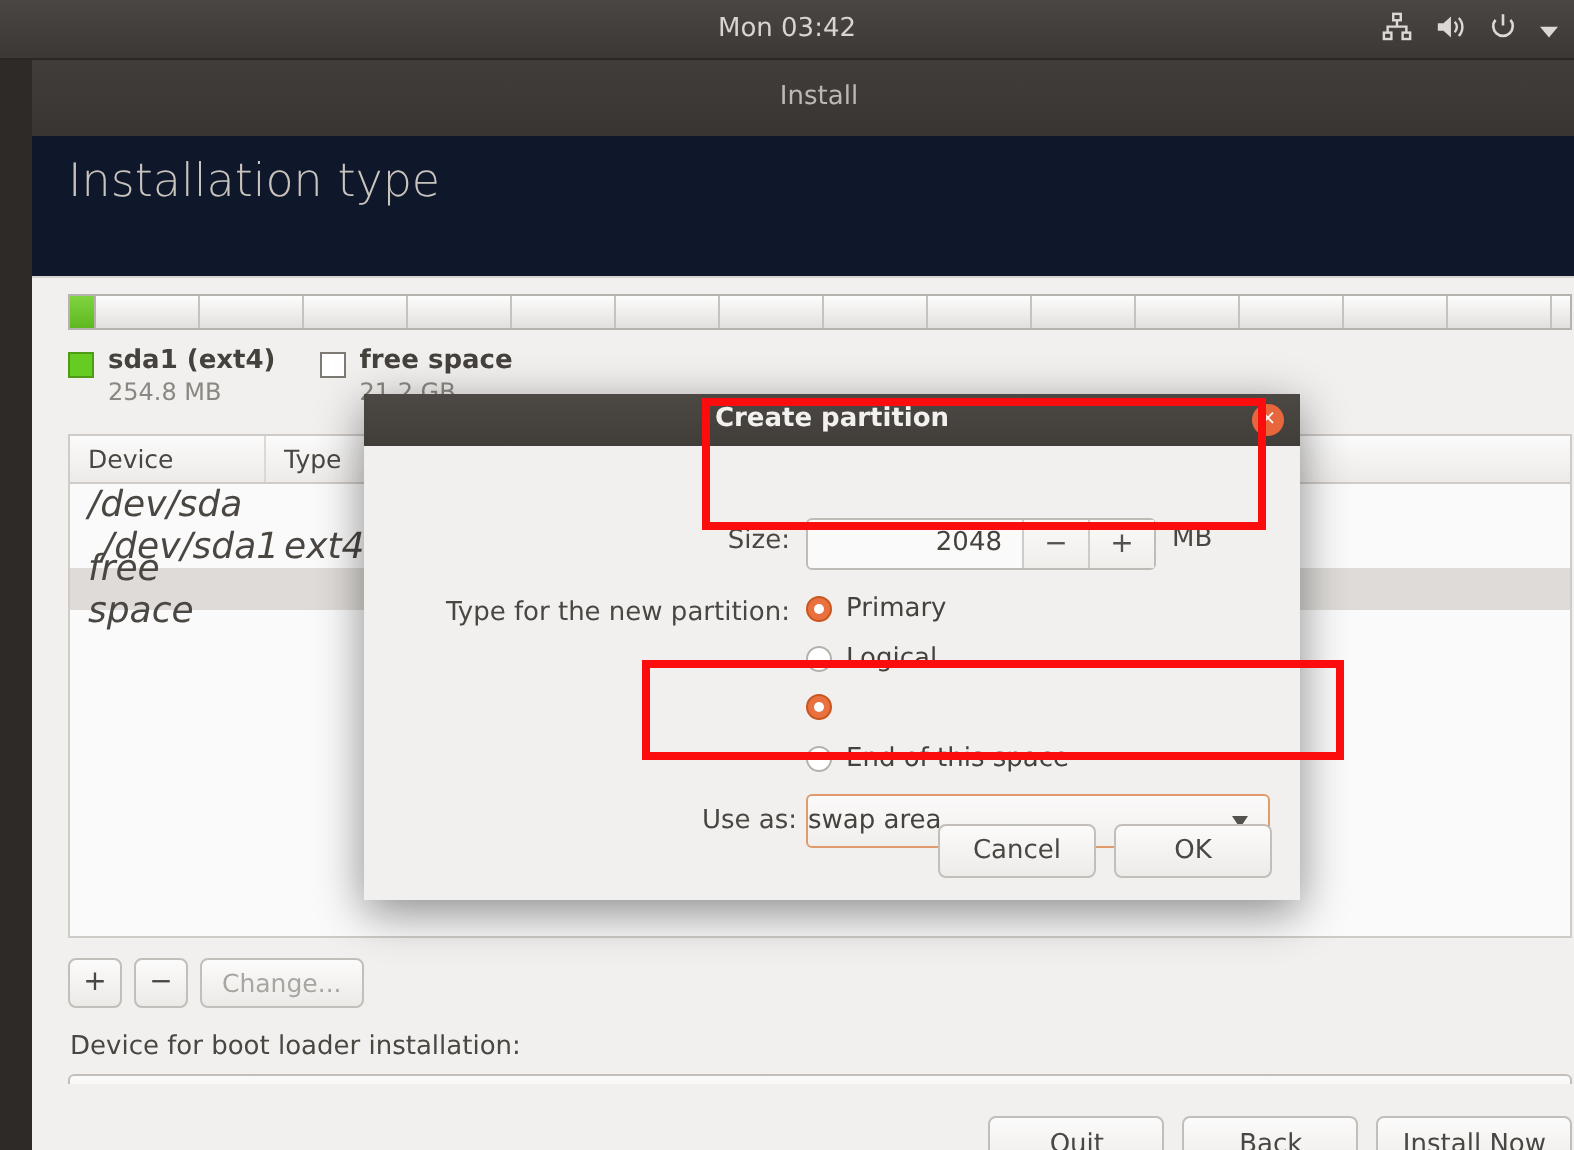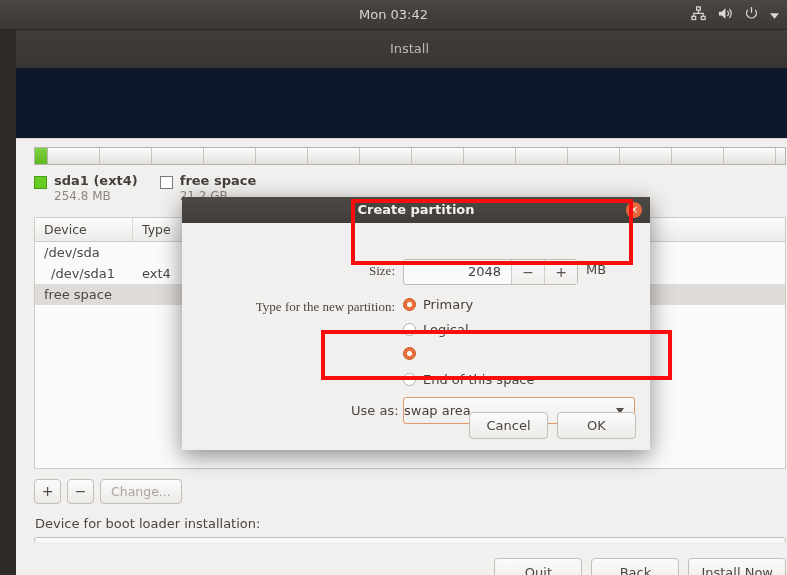--- a/index.html
+++ b/index.html
@@ -94,21 +94,21 @@
     background:linear-gradient(to bottom,#fcfbfb,#ecebe9);
     border-bottom:1px solid #cfcbc7; }
   .th {
     font-size:12.5px; color:#4a4642; line-height:23px; padding-left:9px;
     border-right:1px solid #dcd8d4;
   }
   .th.c1{width:98px;} .th.c2{width:52px;} .th.c3{width:90px;}
   .th.c4{width:120px;} .th.c5{width:110px;} .th.c6{flex:1;border-right:none;}
   .trow { display:flex; height:21px; align-items:center; }
   .trow.sel { background:#dedbd8; }
-  .td { font-size:13px; color:#4a4642; padding-left:9px; }
+  .td { font-size:18px; color:#4a4642; padding-left:9px;font-style:italic; }
   .td.c1{width:98px;} .td.c2{width:52px;} .td.c3{width:90px;}
   .td.c4{width:120px;} .td.c5{width:110px;} .td.c6{flex:1;}
   .td.indent { padding-left:16px; }
 
   
   .tool-left { position:absolute; left:18px; top:340px; display:flex; gap:6px; }
   .tool-right { position:absolute; right:17px; top:340px; display:flex; gap:6px; }
   .btn {
     background:linear-gradient(to bottom,#fcfbfb,#eceae7);
     border:1px solid #c2beba; border-radius:4px;
@@ -158,21 +158,21 @@
     position:absolute; inset:0; line-height:26px; text-align:center;
     color:#f3f1ef; font-size:13px; font-weight:bold;
   }
   .dlg-close {
     position:absolute; right:8px; top:5px; width:16px; height:16px;
     border-radius:50%; background:#e8663c; color:#fff;
     font-size:10px; line-height:16px; text-align:center;
   }
   .dlg-body { position:relative; height:227px; }
 
-  .row-label { position:absolute; font-size:13px; color:#4a4642; text-align:right;font-family:Liberation Serif, serif; }
+  .row-label { position:absolute; font-size:13px; color:#4a4642; text-align:right; }
 
   .size-input {
     position:absolute; left:221px; top:36px; width:175px; height:26px;
     background:#fbfafa; border:1px solid #bfbbb7; border-radius:3px;
     display:flex;
   }
   .size-val {
     flex:1; text-align:right; padding-right:10px; line-height:24px;
     font-size:13px; color:#45413d;
   }
@@ -255,20 +255,21 @@
     </div>
   </div>
 
   <div class="win">
 
     <div class="titlebar">
       <div class="titlebar-text">Install</div>
       <div class="win-close">×</div>
     </div>
 
+    <div class="page-title">Installation type</div>
 
     <div class="content">
 
       <div class="partbar">
         <div class="seg-used"></div>
         <div class="seg-free">
           <div class="ticks"></div>
         </div>
       </div>
 

